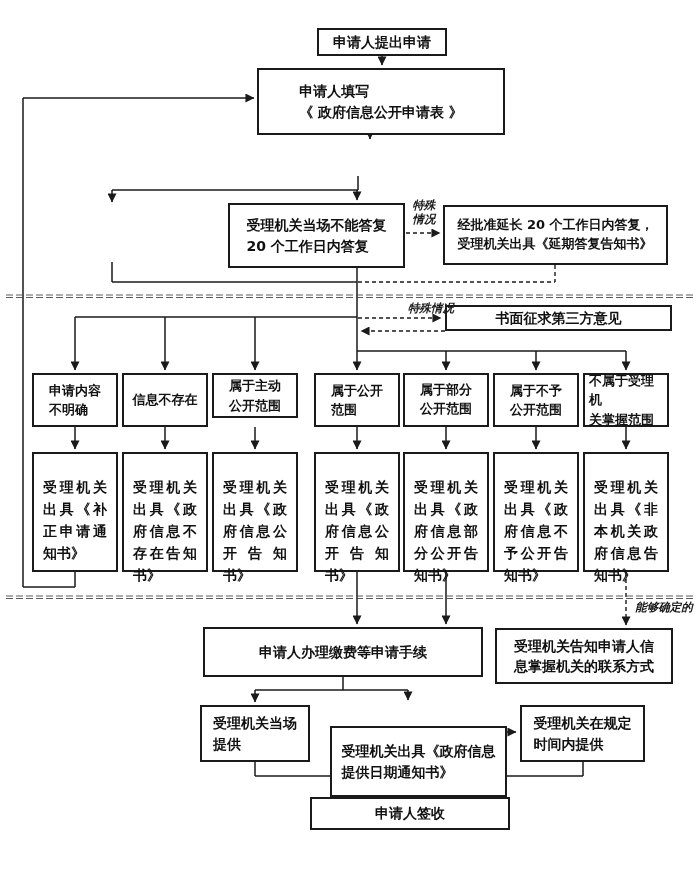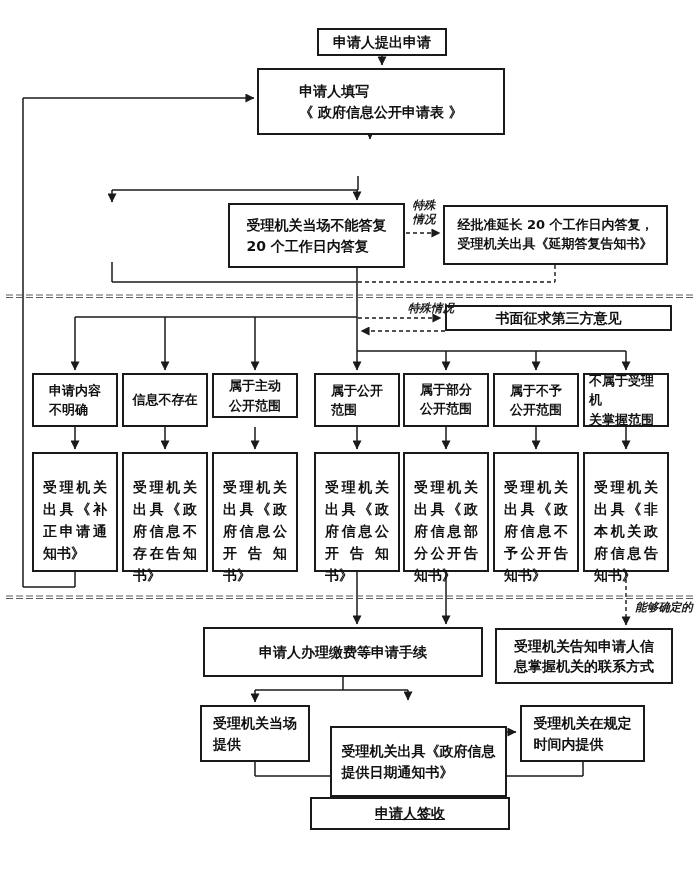--- a/index.html
+++ b/index.html
@@ -141,15 +141,15 @@
   <div class="node" style="left:495px;top:628px;width:178px;height:56px;">受理机关告知申请人信
 息掌握机关的联系方式</div>
 
   <div class="node" style="left:200px;top:705px;width:110px;height:57px;">受理机关当场
 提供</div>
   <div class="node" style="left:320px;top:726px;width:177px;height:71px;margin-left:10px;">受理机关出具《政府信息
 提供日期通知书》</div>
   <div class="node" style="left:520px;top:705px;width:125px;height:57px;">受理机关在规定
 时间内提供</div>
 
-  <div class="node" style="left:310px;top:797px;width:200px;height:33px;text-decoration:underline;">申请人签收</div>
+  <div class="node" style="left:310px;top:797px;width:200px;height:33px;">申请人签收</div>
 
 </div>
 
 </body></html>

